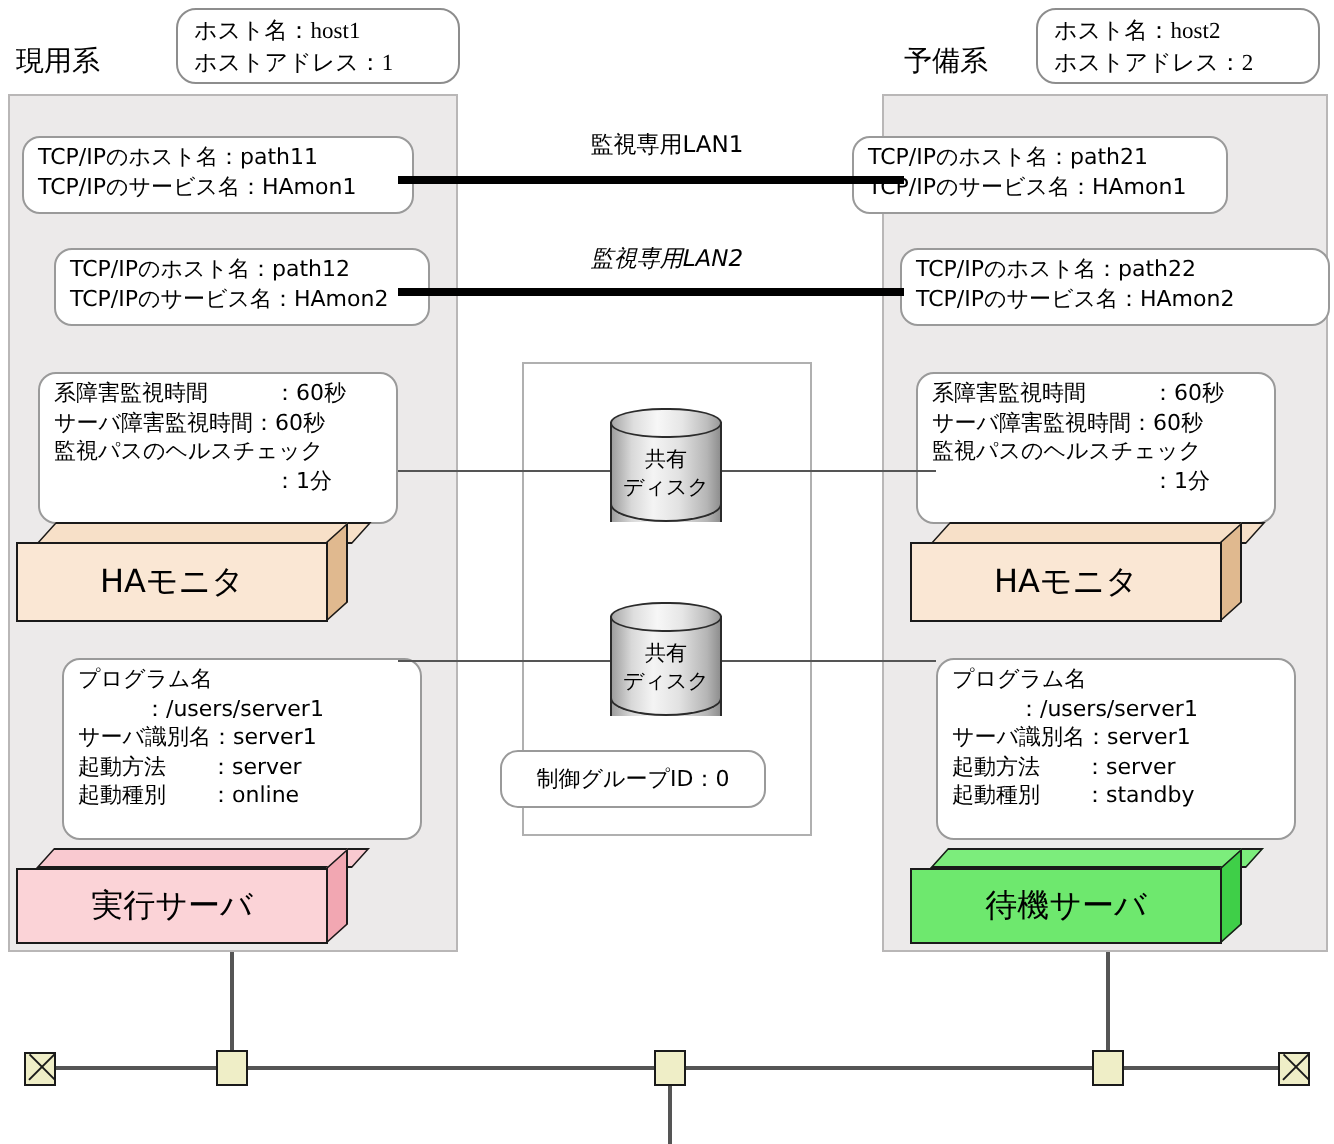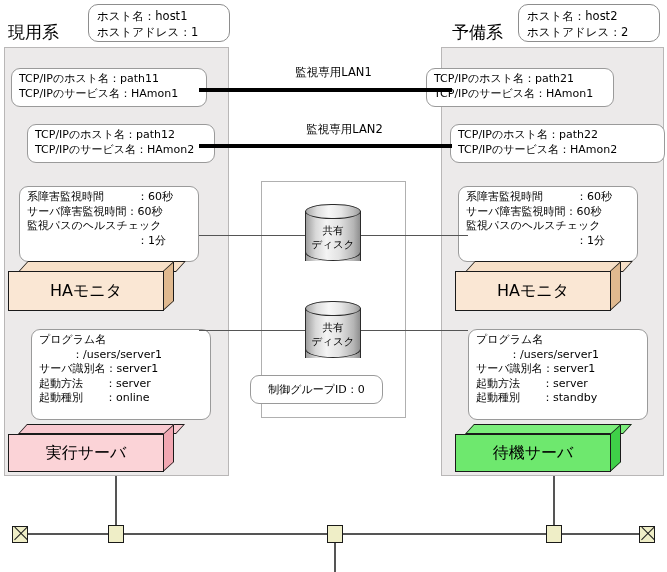--- a/index.html
+++ b/index.html
@@ -15,21 +15,21 @@
 
   
   .syspanel{
     position:absolute;
     background:#eceaea;
     border:1px solid #b9b7b7;
     box-sizing:border-box;
   }
   .syslabel{
     position:absolute;
-    font-size:17px;
+    font-size:14px;
     line-height:1;
     white-space:nowrap;
   }
 
   
   .rbox{
     position:absolute;
     background:#ffffff;
     border:1px solid #9a9a9a;
     border-radius:9px;
@@ -45,20 +45,21 @@
   .hostbox{
     position:absolute;
     background:#ffffff;
     border:1px solid #8d8d8d;
     border-radius:10px;
     box-sizing:border-box;
     font-size:11.5px;
     line-height:16px;
     padding:3px 8px;
     white-space:pre;
+    font-family:Liberation Serif, serif;
   }
 
   
   .lanline{
     position:absolute;
     background:#000;
     height:4px;
   }
   .lanlabel{
     position:absolute;
@@ -167,21 +168,21 @@
   <div class="rbox tight" style="left:11px;top:124px;width:188px;height:39px;margin-left:16px;">TCP/IPのホスト名：path12
 TCP/IPのサービス名：HAmon2</div>
   <div class="rbox tight" style="left:426px;top:68px;width:188px;height:39px;">TCP/IPのホスト名：path21
 TCP/IPのサービス名：HAmon1</div>
   <div class="rbox tight" style="left:450px;top:124px;width:215px;height:39px;">TCP/IPのホスト名：path22
 TCP/IPのサービス名：HAmon2</div>
 
   <div class="lanlabel" style="left:236px;top:65px;width:195px;">監視専用LAN1</div>
   <div class="lanline" style="left:199px;top:88px;width:253px;"></div>
 
-  <div class="lanlabel" style="left:247px;top:122px;width:195px;">監視専用LAN2</div>
+  <div class="lanlabel" style="left:236px;top:122px;width:195px;font-style:italic;">監視専用LAN2</div>
   <div class="lanline" style="left:199px;top:144px;width:253px;"></div>
 
   <div class="rbox tight" style="left:19px;top:186px;width:180px;height:76px;">系障害監視時間　　　：60秒
 サーバ障害監視時間：60秒
 監視パスのヘルスチェック
 　　　　　　　　　　：1分</div>
   <div class="rbox tight" style="left:458px;top:186px;width:180px;height:76px;">系障害監視時間　　　：60秒
 サーバ障害監視時間：60秒
 監視パスのヘルスチェック
 　　　　　　　　　　：1分</div>

